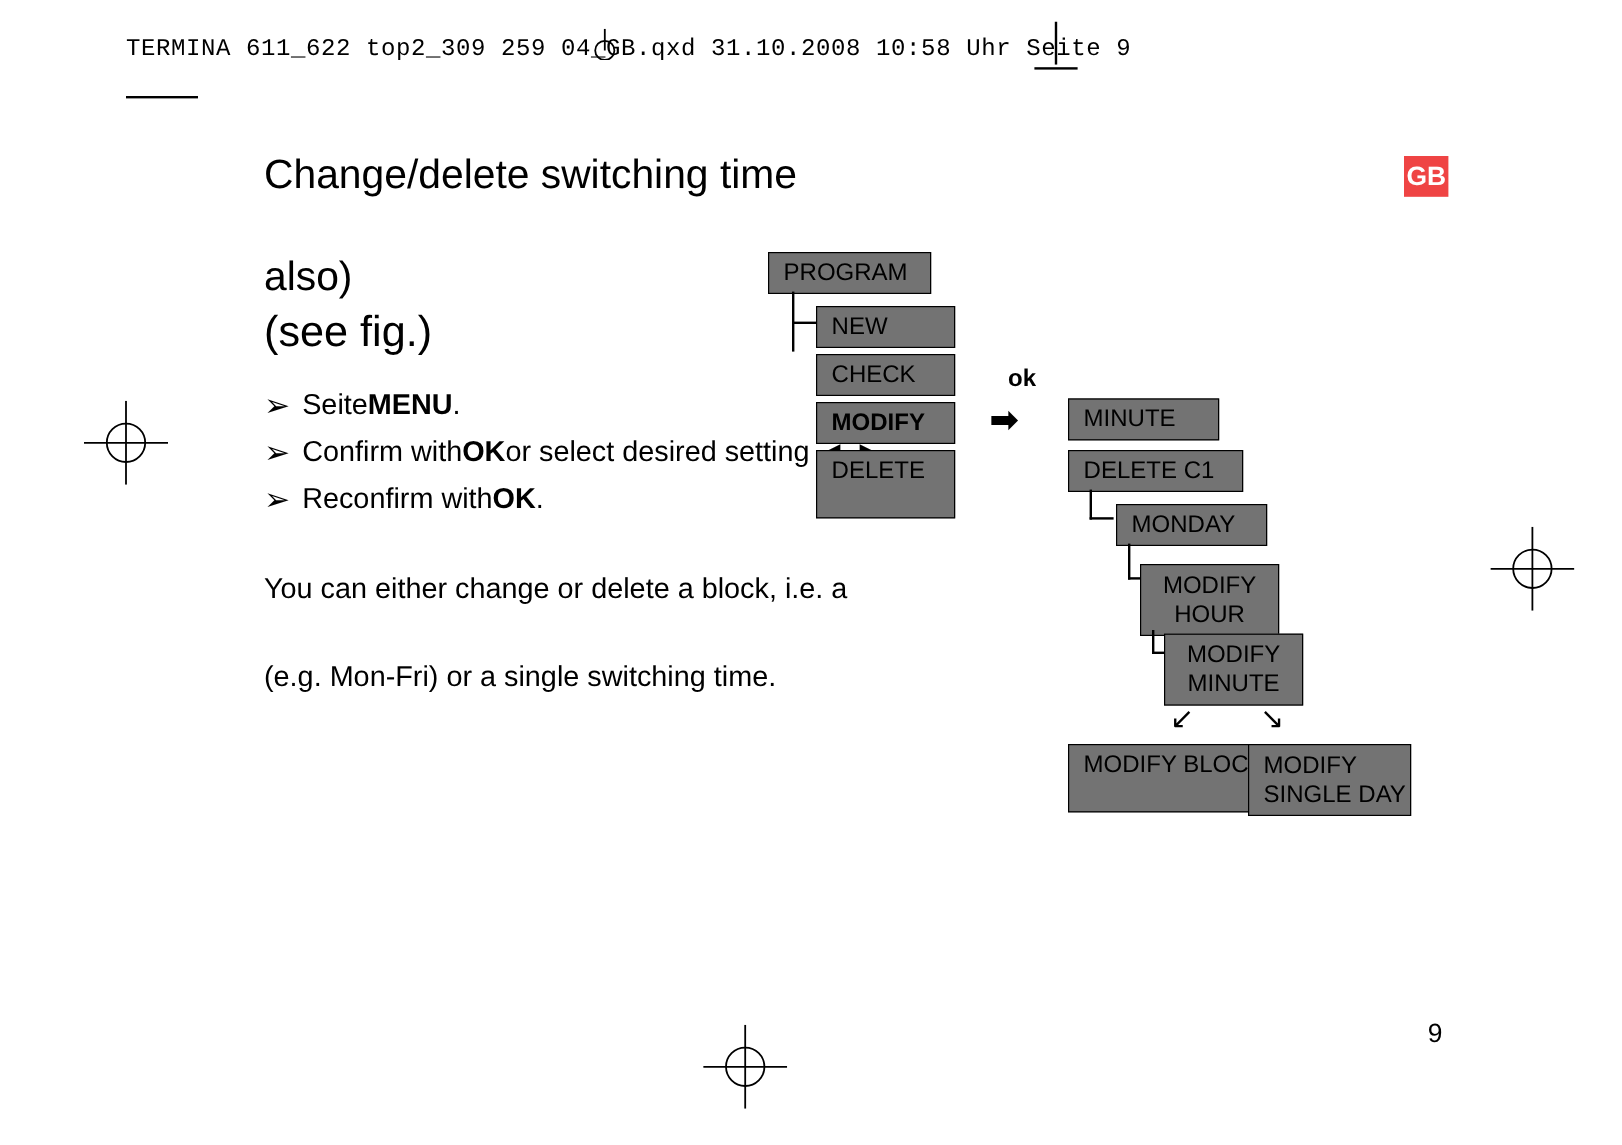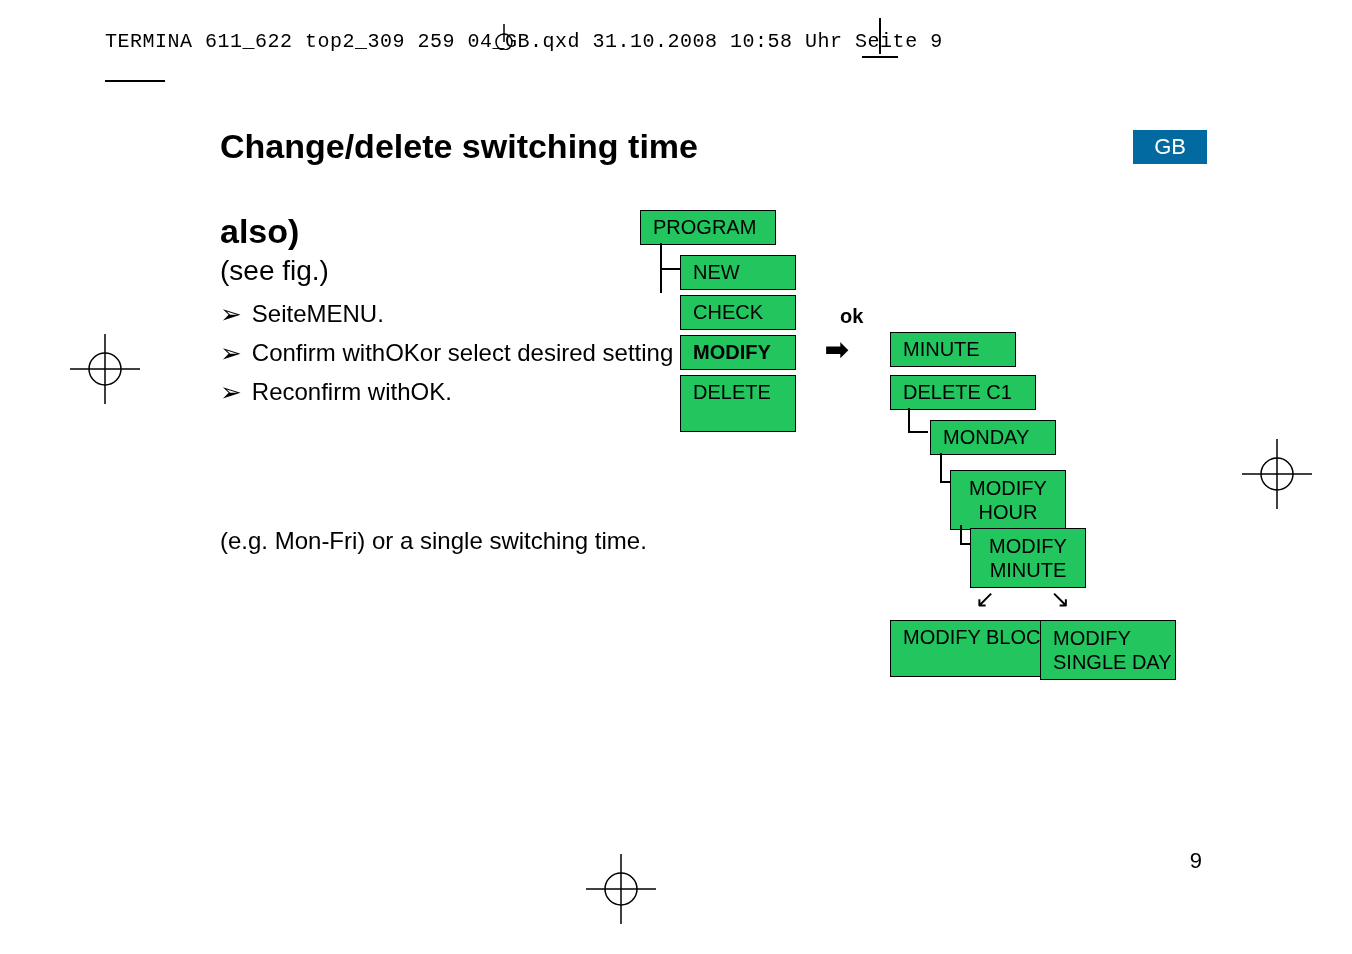--- a/index.html
+++ b/index.html
@@ -4,32 +4,32 @@
 <style>
 html,body{margin:0;padding:0;width:1352px;height:954px;background:#fff;font-family:Arial,Helvetica,sans-serif;color:#000;position:relative}
 .header{position:absolute;left:105px;top:30px;font-family:"Courier New",monospace;font-size:20px;letter-spacing:0.5px}
 .header svg{vertical-align:middle}
 .tabstop{position:absolute;left:862px;top:18px;width:36px;height:36px}
 .headerline{position:absolute;left:862px;top:56px;width:36px;height:2px;background:#000}
 .short-line-left{position:absolute;left:105px;top:80px;width:60px;height:2px;background:#000}
 .reg-t{position:absolute;left:70px;top:334px;width:70px;height:70px}
 .reg-r{position:absolute;right:40px;top:439px;width:70px;height:70px}
 .reg-b{position:absolute;left:586px;bottom:30px;width:70px;height:70px}
-.gb-badge{position:absolute;right:145px;top:130px;background:#0369a1;color:#fff;font-weight:400;padding:4px 21px;font-size:22px}
+.gb-badge{position:absolute;right:145px;top:130px;background:#ef4444;color:#fff;font-weight:700;padding:4px 2px;font-size:22px}
 .page-num{position:absolute;right:150px;bottom:80px;font-size:22px}
 .content{position:absolute;left:220px;top:125px;width:960px}
-.title{font-weight:700;font-size:34px;line-height:1.25;margin:0 0 2px}
-.note{font-size:28px;margin:0 0 12px}
+.title{font-weight:400;font-size:34px;line-height:1.25;margin:0 0 2px}
+.note{font-size:36px;margin:0 0 26px}
 .bullets{margin:0 0 40px;padding:0;list-style:none}
 .bullets li{font-size:24px;margin:0 0 8px;display:flex;align-items:center}
 .bullets li .arrow{margin-right:10px;font-size:26px}
 .para{font-size:24px;line-height:1.55;margin:0}
-.b{font-weight:400}
+.b{font-weight:700}
 .diagram{position:absolute;left:640px;top:210px;width:560px;font-size:20px}
-.dbox{border:1.5px solid #000;background:#22c55e;padding:5px 12px;white-space:nowrap;display:inline-block;text-align:left}
+.dbox{border:1.5px solid #000;background:#737373;padding:5px 12px;white-space:nowrap;display:inline-block;text-align:left}
 .dbox.center{text-align:center}
 .diagram .row{position:absolute}
 .oklabel{position:absolute;font-weight:700}
 .okarrow{position:absolute;font-size:28px;font-weight:700}
 .conn{position:absolute;background:#000}
 .splitarrow{position:absolute;font-size:24px}
 </style>
 </head>
 <body>
 
@@ -90,21 +90,21 @@
     </li>
     <li>
       <span class="arrow">➢</span>
       <span>Reconfirm with </span>
       <span class="b">OK</span>
       <span> .</span>
     </li>
   </ul>
 
   <p class="para">
-    <br>
+    <span>You can either change or delete a block, i.e. a</span><br>
     <br>
     <span>(e.g. Mon-Fri) or a single switching time.</span>
   </p>
 </div>
 
 <div class="diagram">
   <div class="row dbox" style="left:0;top:0;width:110px">PROGRAM</div>
   <div class="conn" style="left:20px;top:33px;width:2px;height:50px"></div>
   <div class="conn" style="left:20px;top:58px;width:20px;height:2px"></div>
 

